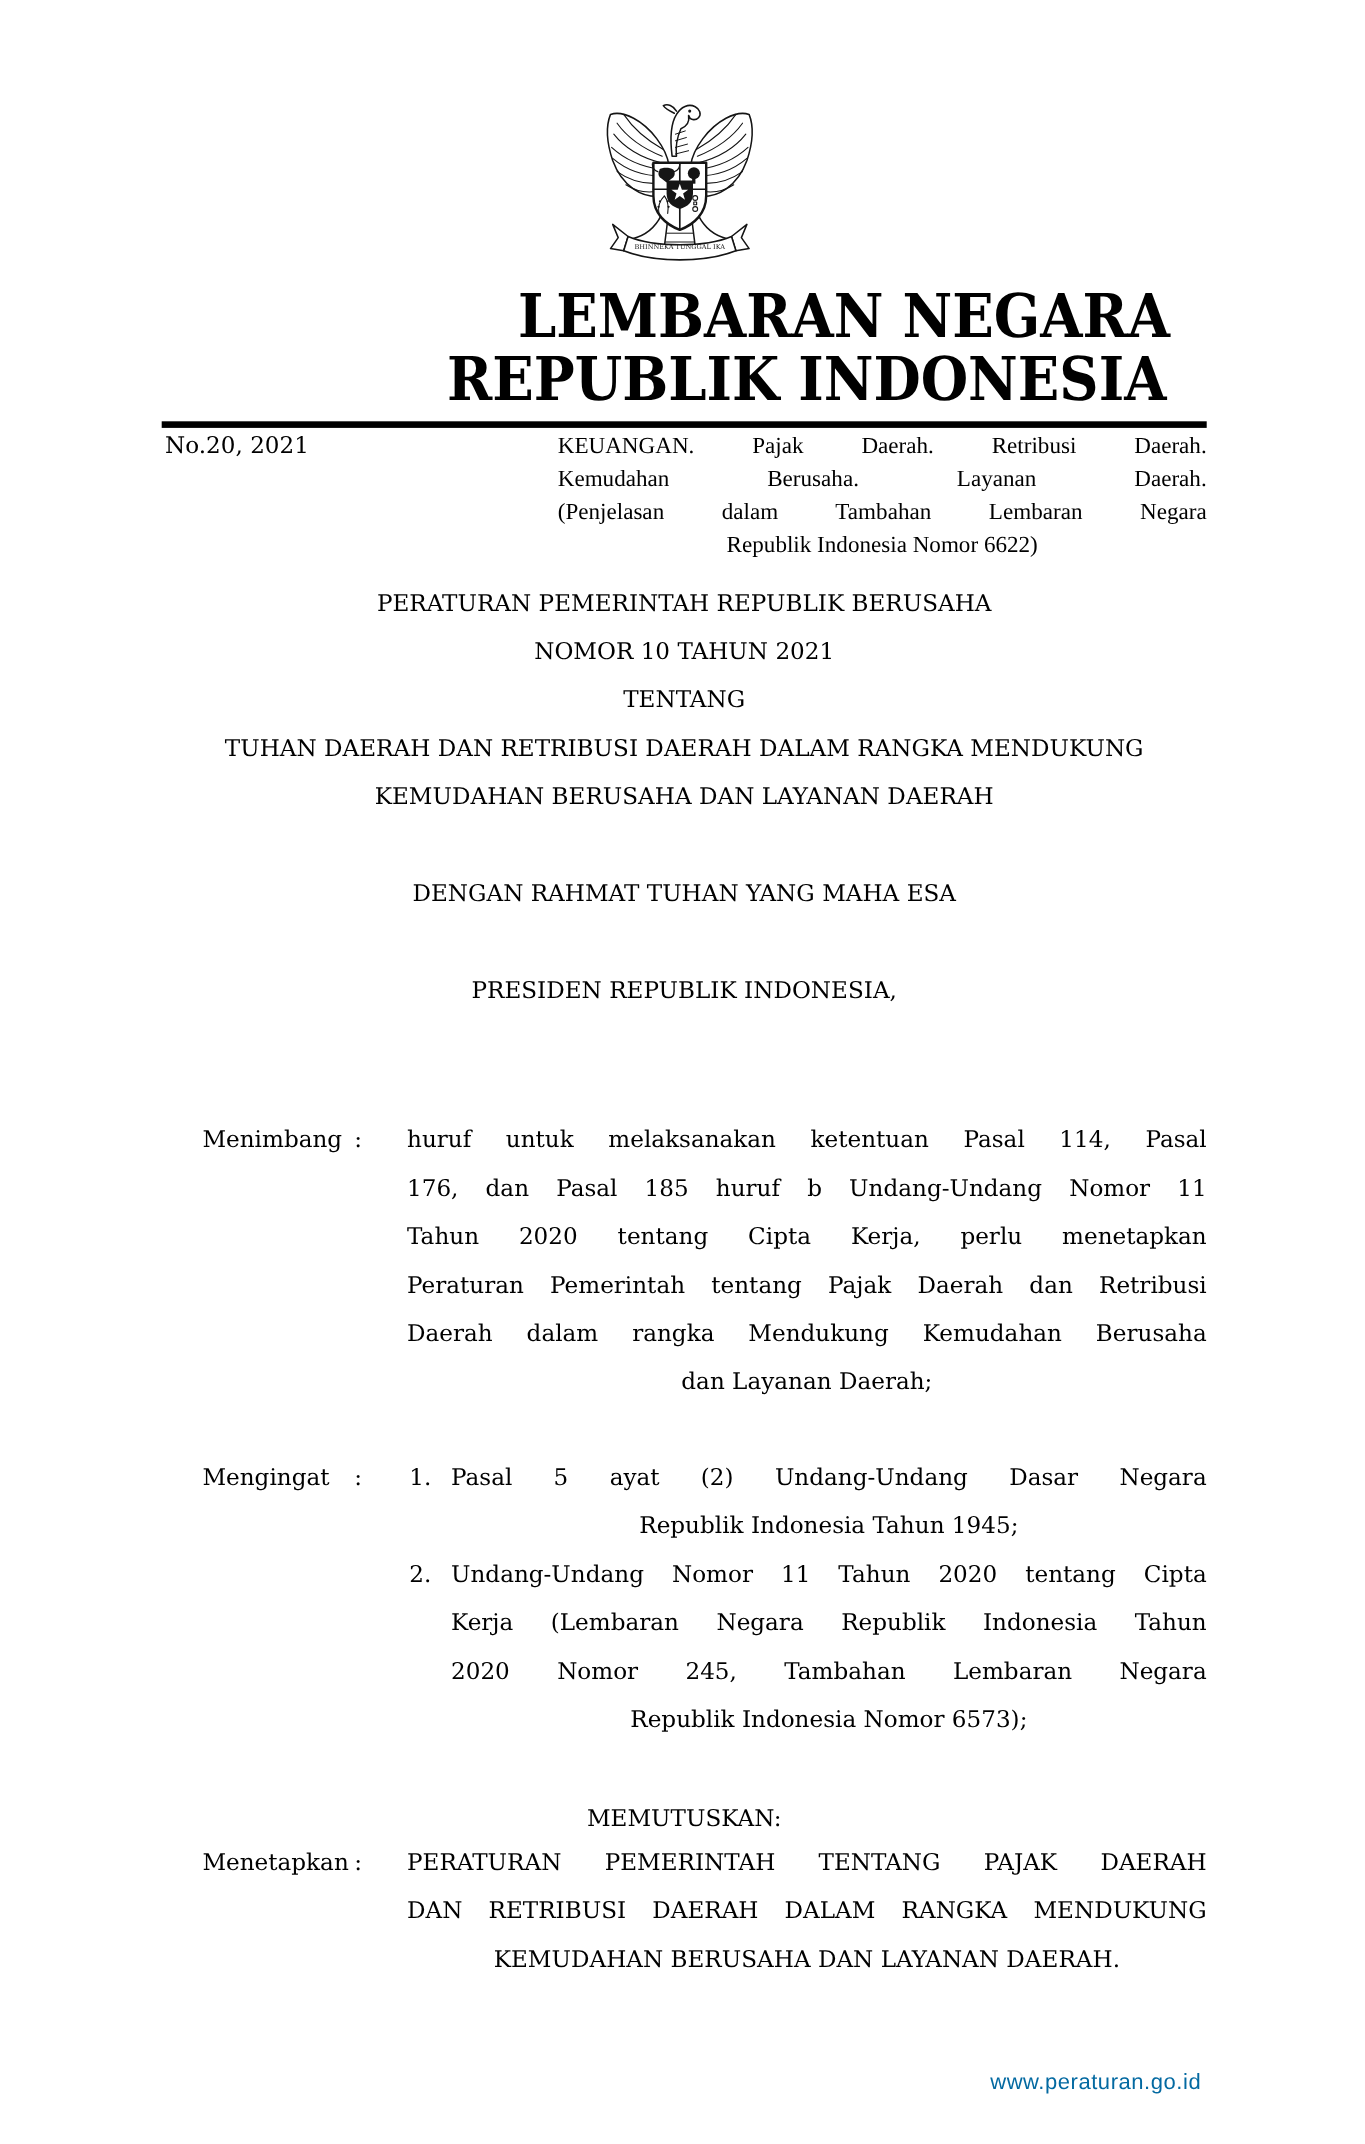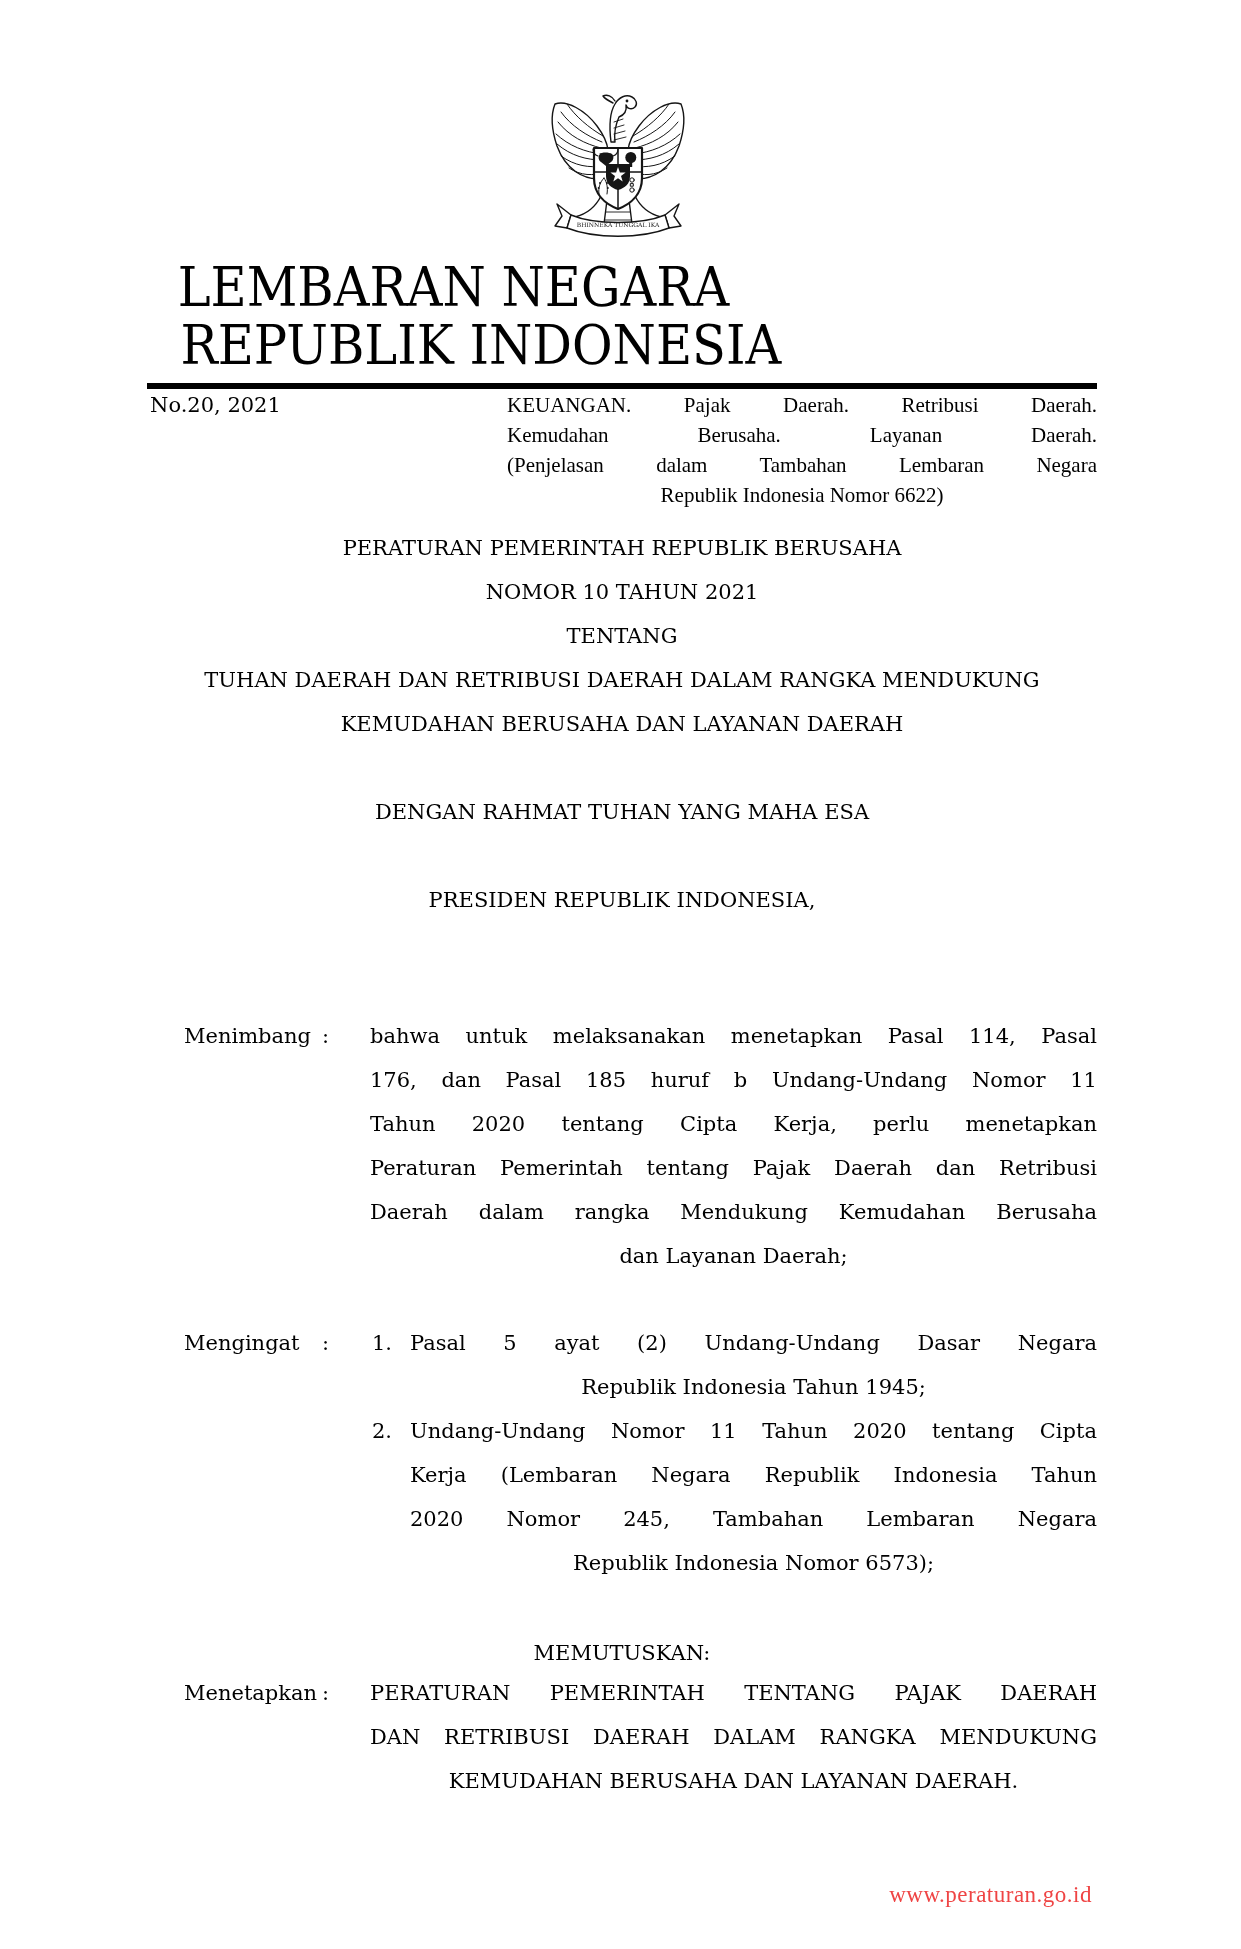--- a/index.html
+++ b/index.html
@@ -3,22 +3,22 @@
 <meta charset="utf-8">
 <style>
   html,body { margin:0; padding:0; background:#ffffff; }
   .page {
     position:relative; width:1241px; height:1949px; background:#fff;
     font-family:"DejaVu Serif","Liberation Serif",serif; color:#000; overflow:hidden;
   }
   
   .emblem { position:absolute; left:545px; top:84px; width:146px; height:158px; }
   .masthead-title {
-    position:absolute; left:147px; top:258px; width:950px; text-align:left;
-    font-weight:normal; font-size:55px; line-height:58px; letter-spacing:0px; white-space:nowrap;
+    position:absolute; left:147px; top:258px; width:950px; text-align:right;
+    font-weight:bold; font-size:55px; line-height:58px; letter-spacing:0px; white-space:nowrap;
   }
   .masthead-title .tspan { display:inline-block; transform:scaleX(0.9); transform-origin:50% 50%; }
   .masthead-rule { position:absolute; left:147px; top:383px; width:950px; height:6px; background:#000; }
 
   .issue-number { position:absolute; left:150px; top:390px; font-size:21px; line-height:30px; }
   .subject-block { position:absolute; left:507px; top:390px; width:590px; font-size:21px; line-height:30px;font-family:Liberation Serif, serif; }
 
   .title-block { position:absolute; left:147px; top:526px; width:950px; text-align:center;
     font-size:21px; line-height:44px; }
 
@@ -35,22 +35,22 @@
 
   .list-item { position:relative; margin-left:40px; width:687px; }
   .item-num  { position:absolute; left:-38px; top:0; }
 
   .tline { text-align:center; }
   .jline { text-align:justify; text-align-last:justify; -moz-text-align-last:justify; }
   .blank { min-height:44px; }
 
   .footer-url {
     position:absolute; right:149px; top:1882px;
-    font-family:Liberation Serif, serif;
-    font-size:23px; color:#ef4444; letter-spacing:0.5px;
+    font-family:Liberation Sans, sans-serif;
+    font-size:20px; color:#0369a1; letter-spacing:0.5px;
   }
 </style>
 </head>
 <body>
 
 <div class="page">
 
   <svg class="emblem" viewBox="0 0 146 158" xmlns="http://www.w3.org/2000/svg">
     <g stroke="#151515" fill="none" stroke-width="1.4" stroke-linecap="round" stroke-linejoin="round">
 
@@ -151,21 +151,21 @@
       <div class="tline blank">&nbsp;</div>
       <div class="tline">DENGAN RAHMAT TUHAN YANG MAHA ESA</div>
       <div class="tline blank">&nbsp;</div>
       <div class="tline">PRESIDEN REPUBLIK INDONESIA,</div>
     </div>
 
   <div class="labelled-row row-menimbang">
     <span class="row-label">Menimbang</span>
     <span class="row-colon">:</span>
     <div class="row-body">
-        <div class="tline jline">bahwa untuk melaksanakan menetapkan Pasal 114, Pasal</div>
+        <div class="tline jline">huruf untuk melaksanakan ketentuan Pasal 114, Pasal</div>
         <div class="tline jline">176, dan Pasal 185 huruf b Undang-Undang Nomor 11</div>
         <div class="tline jline">Tahun 2020 tentang Cipta Kerja, perlu menetapkan</div>
         <div class="tline jline">Peraturan Pemerintah tentang Pajak Daerah dan Retribusi</div>
         <div class="tline jline">Daerah dalam rangka Mendukung Kemudahan Berusaha</div>
         <div class="tline">dan Layanan Daerah;</div>
       </div>
   </div>
 
   <div class="labelled-row row-mengingat">
     <span class="row-label">Mengingat</span>

